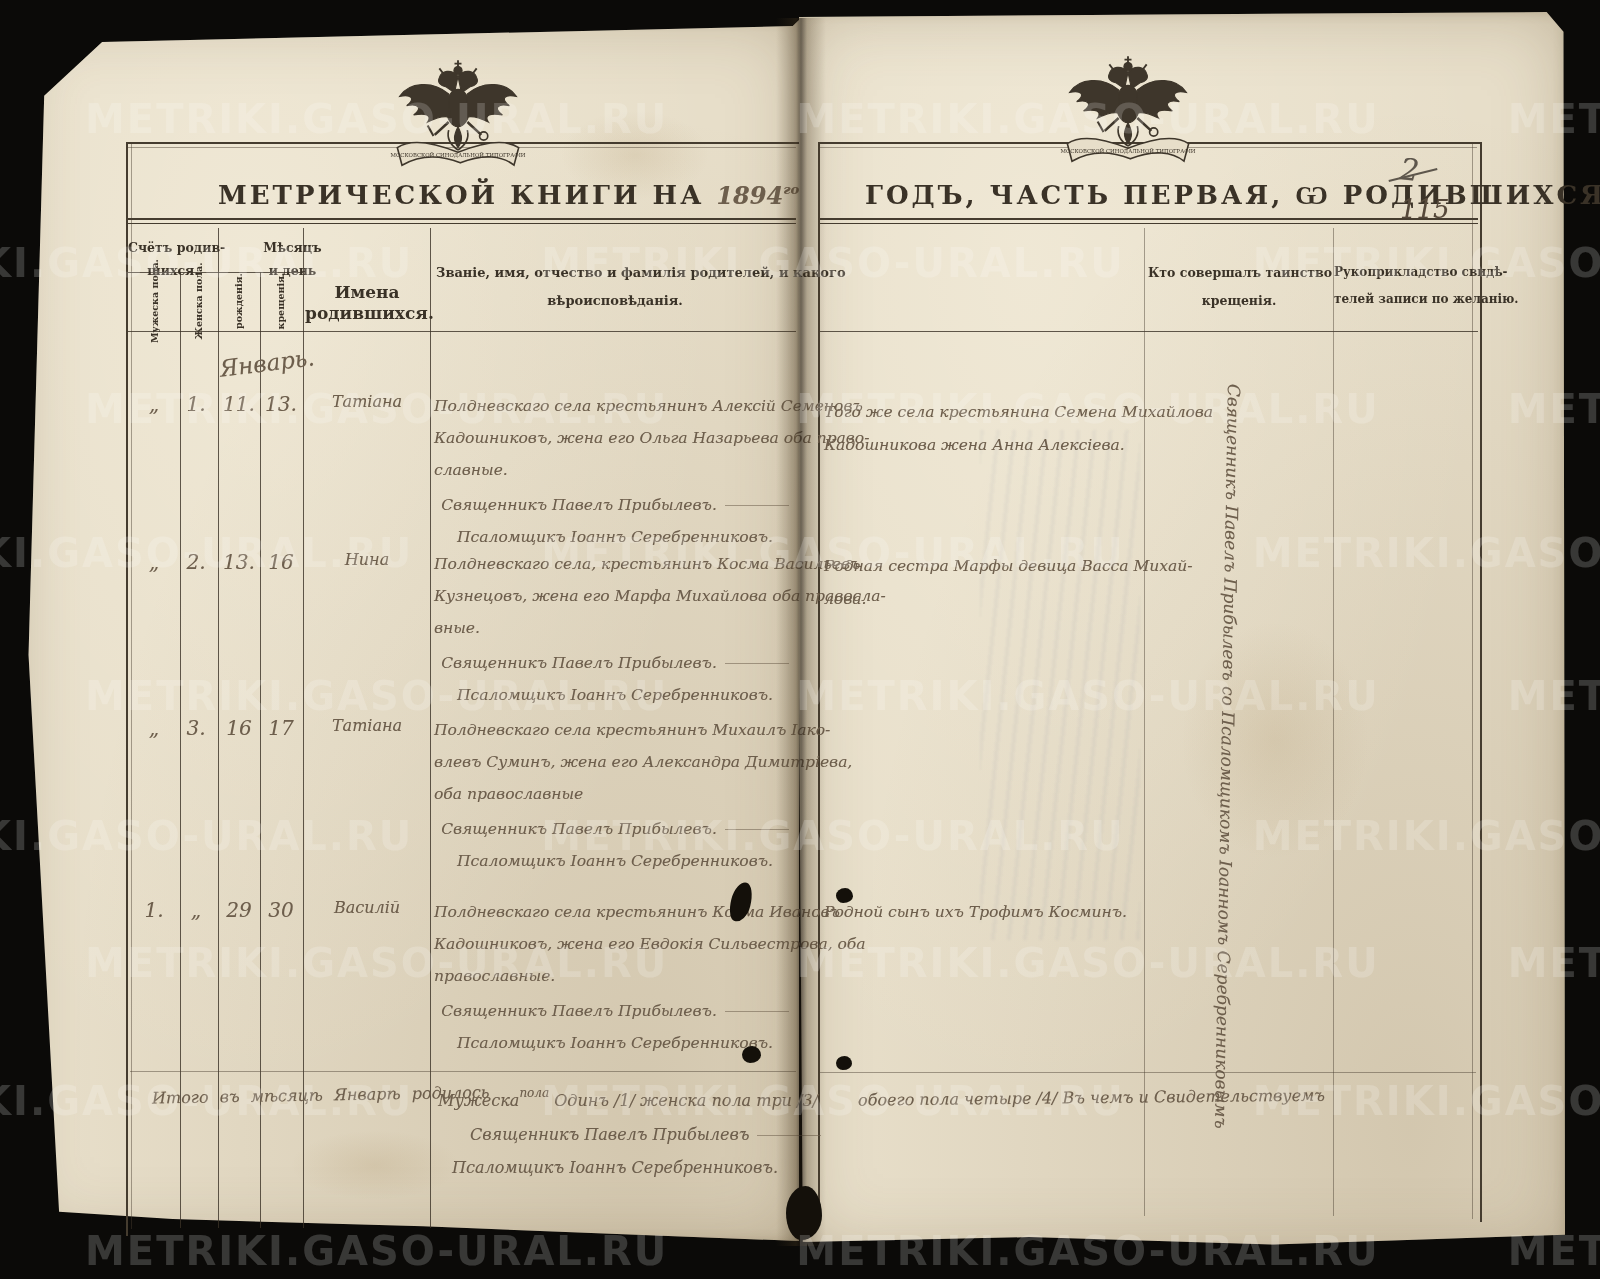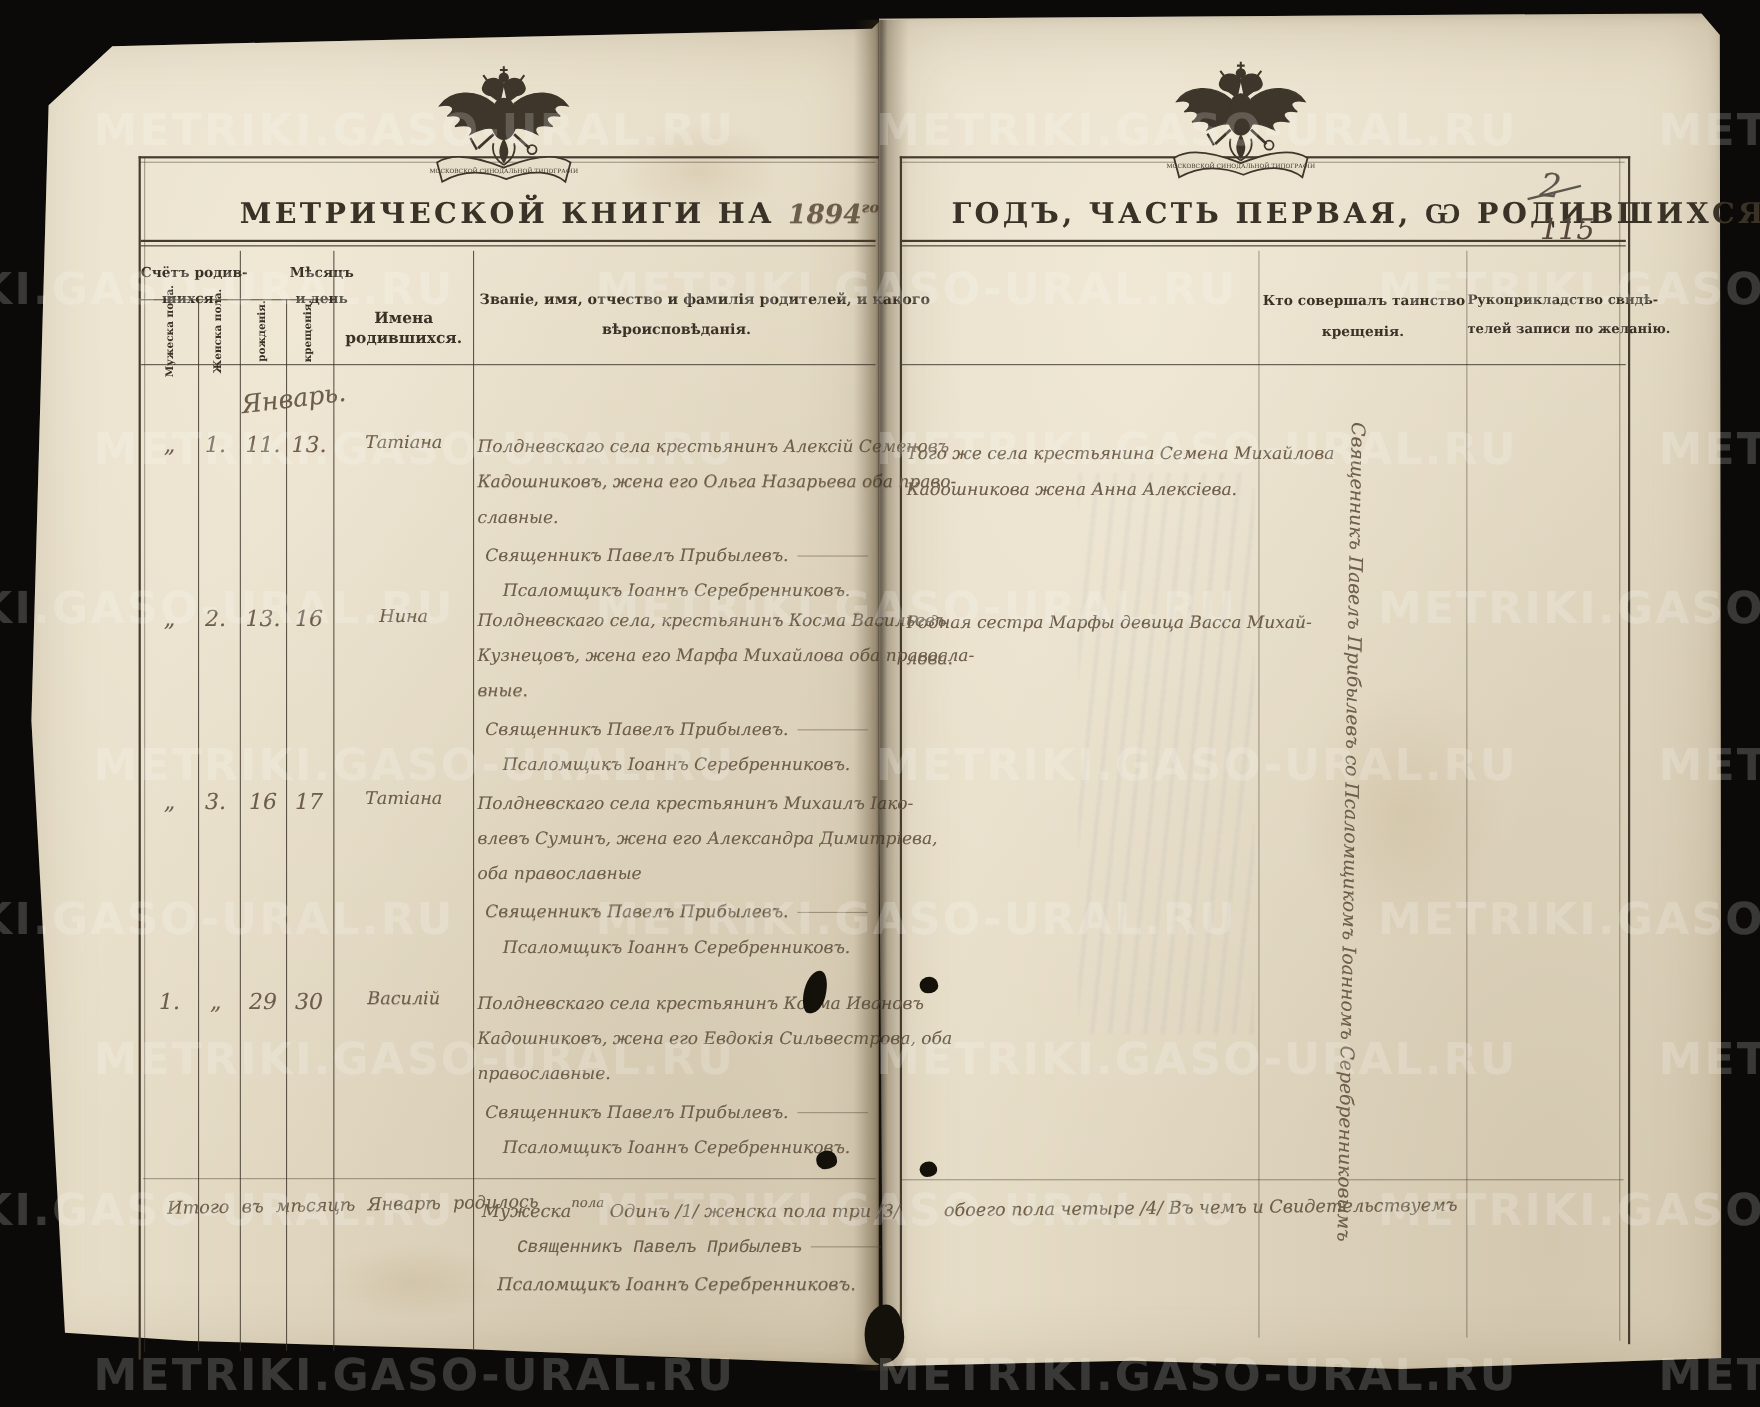--- a/index.html
+++ b/index.html
@@ -139,21 +139,21 @@
     <span class="l">шихся.</span>
   </div>
   <div class="hcell printed" style="left:218px;top:233px;width:85px;margin-left:32px;">
     <span class="l">Мѣсяцъ</span>
     <span class="l">и день</span>
   </div>
   <div class="rot printed" style="left:111px;top:295px;">Мужеска пола.</div>
   <div class="rot printed" style="left:155px;top:295px;">Женска пола.</div>
   <div class="rot printed" style="left:195px;top:295px;">рожденія.</div>
   <div class="rot printed" style="left:237px;top:295px;">крещенія.</div>
-  <div class="hcell printed" style="left:305px;top:282px;width:124px;font-size:14px;">Имена родившихся.</div>
+  <div class="hcell printed" style="left:305px;top:282px;width:124px;font-size:17px;">Имена родившихся.</div>
   <div class="hcell printed" style="left:436px;top:258px;width:358px;font-size:13px;">
     <span class="l">Званіе, имя, отчество и фамилія родителей, и какого</span>
     <span class="l" style="margin-top:12px;">вѣроисповѣданія.</span>
   </div>
 
   <div class="hcell printed" style="left:1148px;top:258px;width:182px;font-size:12.5px;">
     <span class="l">Кто совершалъ таинство</span>
     <span class="l" style="margin-top:12px;">крещенія.</span>
   </div>
   <div class="hcell printed" style="left:1334px;top:258px;width:142px;font-size:12px;">
@@ -221,32 +221,35 @@
   </div>
 
   <div class="gtxt hw" style="top:396px;">
     <div>Того же села крестьянина Семена Михайлова</div>
     <div>Кадошникова жена Анна Алексіева.</div>
   </div>
   <div class="gtxt hw" style="top:550px;">
     <div>Родная сестра Марфы девица Васса Михай-</div>
     <div>лова.</div>
   </div>
+  <div class="gtxt hw" style="top:896px;">
+    <div>Родной сынъ ихъ Трофимъ Косминъ.</div>
+  </div>
 
   <div class="vnote hw">Священникъ Павелъ Прибылевъ со Псаломщикомъ Іоанномъ Серебренниковымъ</div>
 
   <div class="hline faint" style="left:130px;top:1071px;width:666px;height:1px;"></div>
   <div class="hline faint" style="left:820px;top:1072px;width:656px;height:1px;"></div>
 
   <div class="sum hw" style="left:152px;top:1086px;width:280px;word-spacing:6px;transform:rotate(-1deg);">Итого въ мѣсяцѣ Январѣ родилось</div>
   <div class="sum hw" style="left:438px;top:1086px;width:360px;">
     <span>Мужеска</span><span style="font-size:12px;vertical-align:9px;">пола</span>
     <span>Одинъ /1/ женска пола три /3/</span>
   </div>
-  <div class="sum hw cl1" style="left:470px;top:1122px;width:300px;font-family:Liberation Mono, monospace;">Священникъ Павелъ Прибылевъ</div>
+  <div class="sum hw cl1" style="left:470px;top:1122px;width:300px;">Священникъ Павелъ Прибылевъ</div>
   <div class="sum hw" style="left:445px;top:1158px;width:340px;text-align:center;">Псаломщикъ Іоаннъ Серебренниковъ.</div>
   <div class="sum hw" style="left:858px;top:1088px;width:470px;transform:rotate(-0.6deg);">обоего пола четыре /4/ Въ чемъ и Свидетельствуемъ</div>
 
   <div class="blot" style="left:731px;top:882px;width:20px;height:40px;transform:rotate(14deg);"></div>
   <div class="blot" style="left:836px;top:888px;width:17px;height:15px;"></div>
   <div class="blot" style="left:742px;top:1046px;width:19px;height:17px;"></div>
   <div class="blot" style="left:836px;top:1056px;width:16px;height:14px;"></div>
   <div class="blot" style="left:786px;top:1186px;width:36px;height:54px;"></div>
 
   <div class="fold"></div>

